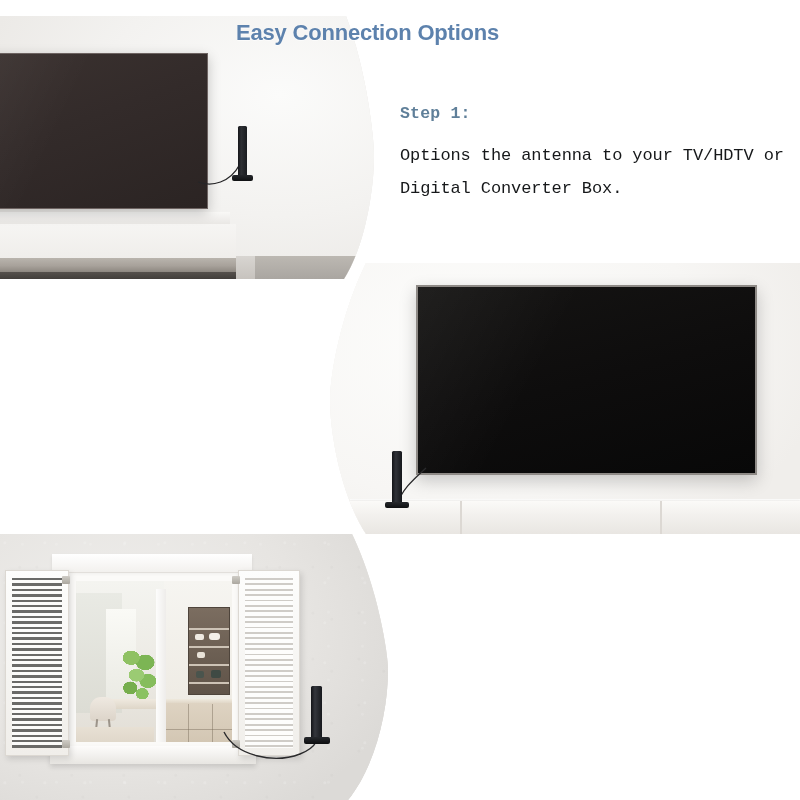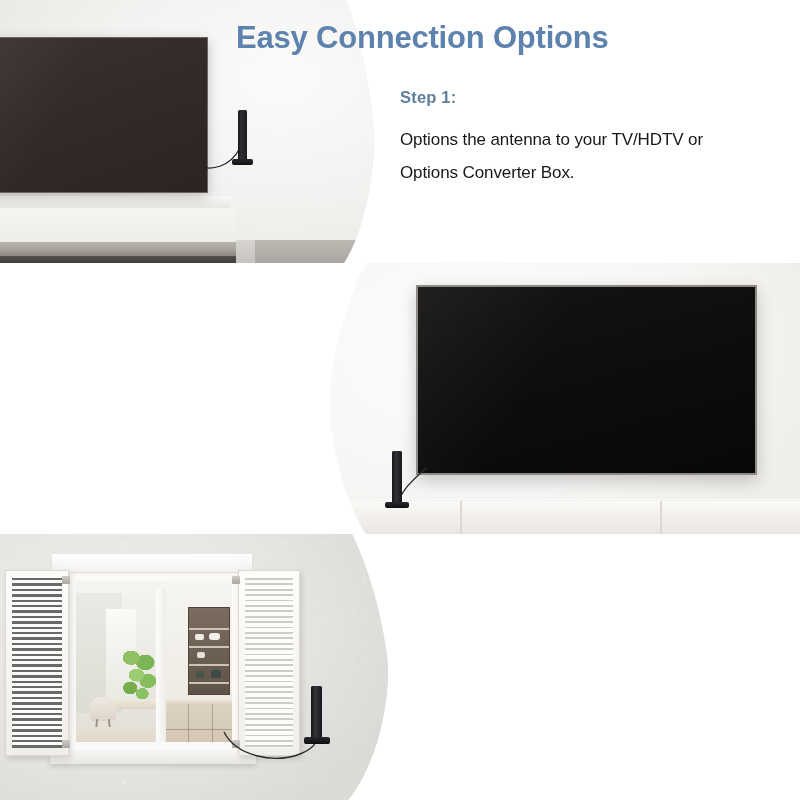--- a/index.html
+++ b/index.html
@@ -7,31 +7,31 @@
     width:800px;height:800px;overflow:hidden;
     background:#ffffff;
     font-family:"Liberation Sans",sans-serif;
     position:relative;
   }
   #page{position:relative;width:800px;height:800px;overflow:hidden;background:#fff;}
 
   
   .title{
     position:absolute;left:236px;top:20px;
-    font-size:31px;font-weight:bold;
+    font-size:22px;font-weight:bold;
     color:#5d82ad;
     letter-spacing:-0.2px;
     white-space:nowrap;
     z-index:40;
     text-shadow:0 1px 0 rgba(255,255,255,.6);
   }
 
   
   .row{position:absolute;left:0;width:800px;overflow:hidden;}
-  #row1{top:0;height:263px;}
+  #row1{top:16px;height:263px;font-family:Liberation Mono, monospace;}
   #row2{top:263px;height:271px;}
   #row3{top:534px;height:266px;}
 
   
   .photo{position:absolute;top:0;height:100%;overflow:hidden;background:#efeeec;}
 
   #photo1{left:0;width:378px;
     -webkit-clip-path:path("M0,0 L346,0 C366,52 374,120 374,140 C374,176 364,232 344,263 L0,263 Z");
     clip-path:path("M0,0 L346,0 C366,52 374,120 374,140 C374,176 364,232 344,263 L0,263 Z");
   }
@@ -261,21 +261,21 @@
       <svg class="p1-cable" viewBox="0 0 50 30">
         <path d="M2,26 C16,31 34,27 44,8" fill="none" stroke="#262628" stroke-width="1.3"></path>
       </svg>
       <div class="p1-ant"></div>
       <div class="p1-antbase"></div>
     </div>
 
     <div class="stepblock" id="text1">
       <div class="step-label">Step 1:</div>
       <div class="step-line">Options the antenna to your TV/HDTV or</div>
-      <div class="step-line">Options Converter Box.</div>
+      <div class="step-line">Digital Converter Box.</div>
     </div>
   </div>
 
   <div class="title">Easy Connection Options</div>
 
   <div class="row" id="row2">
     <div class="photo" id="photo2">
       <div class="p2-wall"></div>
       <div class="p2-tv">
         <div class="p2-tvglare"></div>

